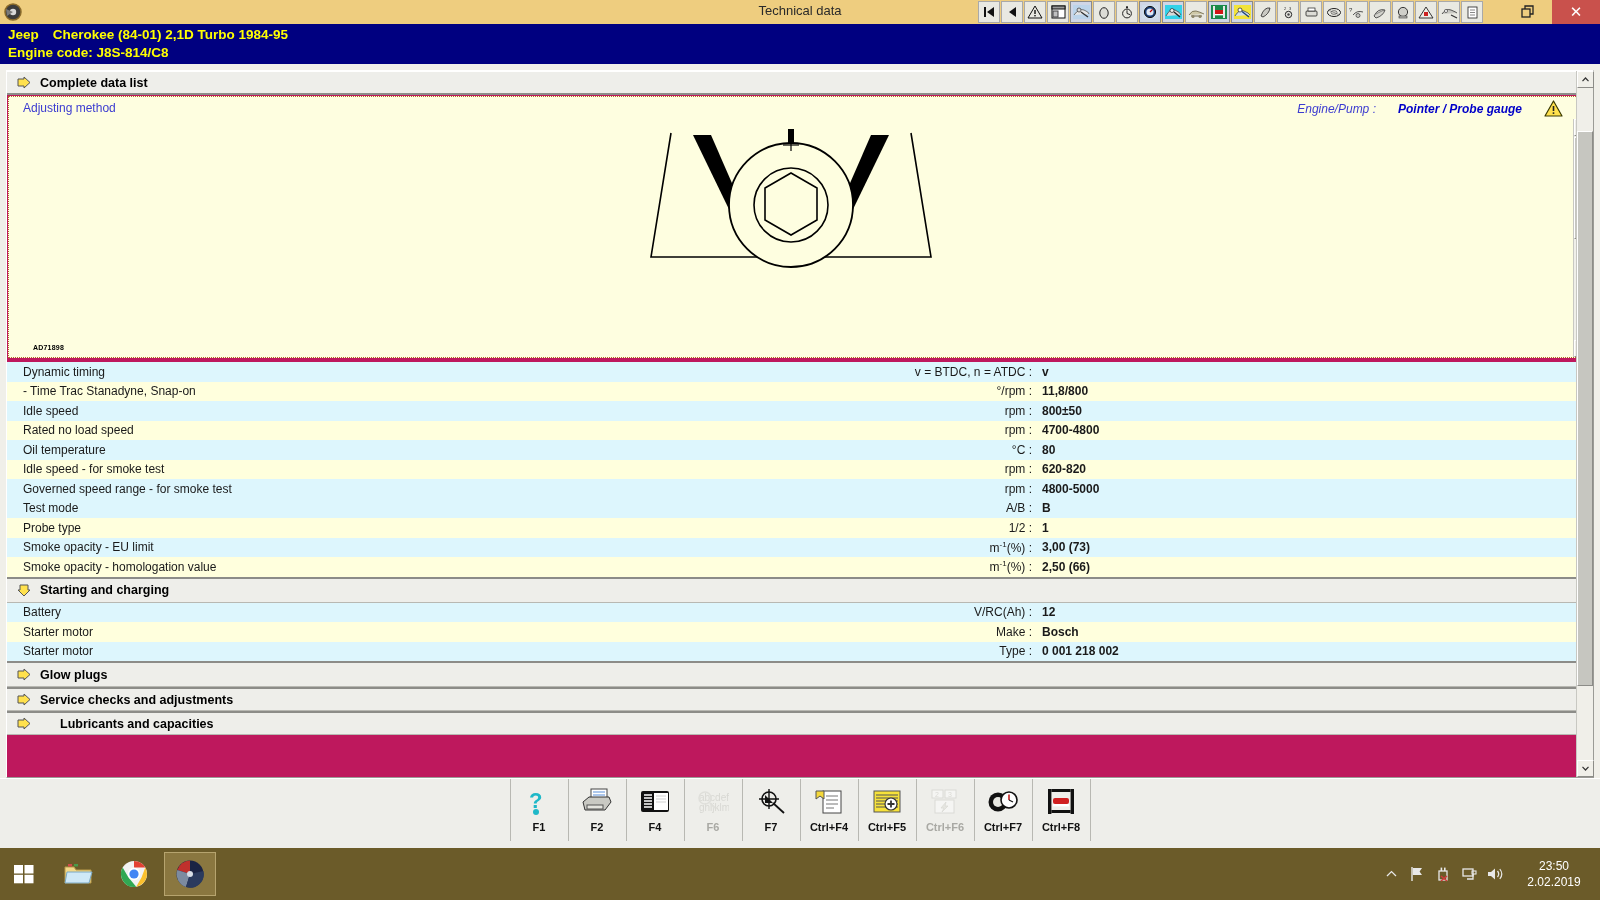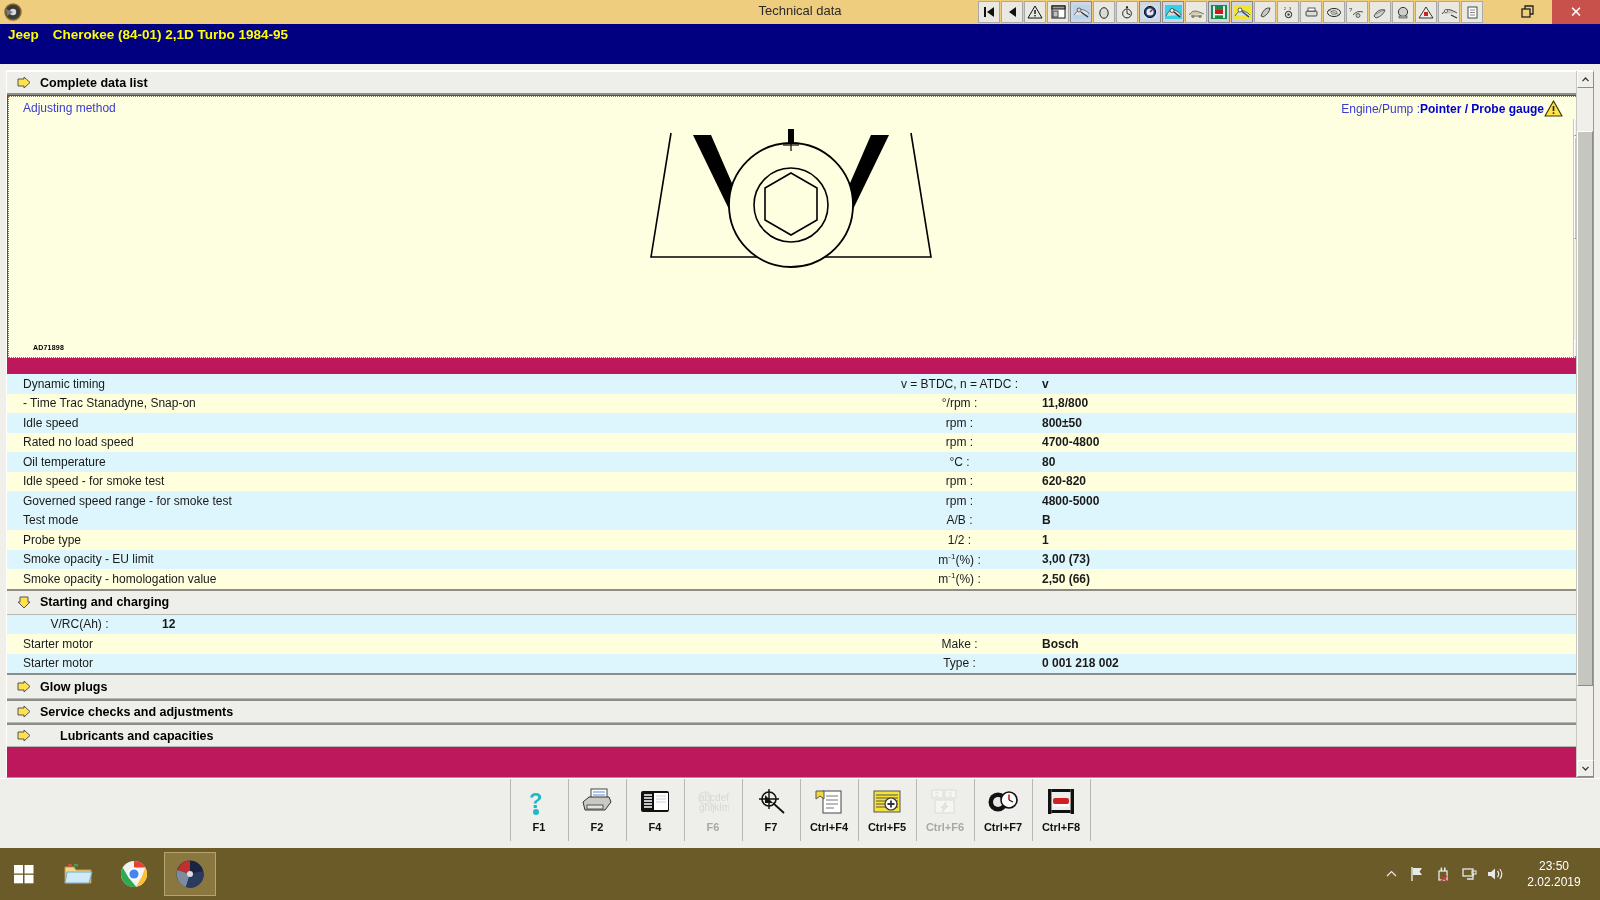--- a/index.html
+++ b/index.html
@@ -85,30 +85,30 @@
   .arrow{
     flex:none;width:14px;height:13px;margin-right:9px;position:relative;
   }
 
   
   .picwrap{
     position:relative;
     height:262px;
     background:#fefee0;
     border:1px dotted #b06a28;
-    margin:1px 1px 16px 1px;
+    margin:1px 1px 4px 1px;
     box-sizing:border-box;
   }
   .pic-toprow{
     position:absolute;left:0;top:0;right:0;height:22px;
     display:flex;align-items:center;
     font-size:12px;
   }
   .adj-method{color:#3b3bd0;padding-left:14px;}
-  .pic-right{position:absolute;right:28px;top:3px;display:flex;align-items:center;gap:0;}
+  .pic-right{position:absolute;right:28px;top:3px;display:flex;align-items:center;gap:22px;font-style:italic;}
   .ep-label{color:#3b3bd0;}
   .ep-val{color:#0000c8;font-weight:bold;}
   .picarea{position:absolute;left:0;top:22px;right:18px;bottom:0;overflow:hidden;}
   .diagram{position:absolute;left:50%;top:6px;transform:translateX(-50%);}
   .diag-code{position:absolute;left:24px;bottom:6px;font-size:7px;font-weight:bold;letter-spacing:.2px;}
 
   
   .vsb{
     position:absolute;right:0;top:22px;bottom:0;width:18px;
     background:#f0efe9;border-left:1px solid #c8c8c2;
@@ -129,21 +129,21 @@
   
   .rows{}
   .row{
     display:flex;align-items:center;height:19.5px;
     font-size:12px;color:#1a1a1a;
     box-sizing:border-box;
   }
   .row.odd{background:#ddf6fd;}
   .row.even{background:#ffffdd;}
   .r-name{flex:none;width:880px;padding-left:16px;box-sizing:border-box;}
-  .r-unit{flex:none;width:145px;text-align:center;box-sizing:border-box;}
+  .r-unit{flex:none;width:145px;text-align:right;box-sizing:border-box;}
   .r-val{flex:1;padding-left:10px;font-weight:bold;}
   sup{font-size:8px;vertical-align:super;}
 
   .divider{height:2px;background:#8c8c88;}
 
   
   .fbar{
     position:absolute;left:0;top:778px;width:1600px;height:70px;
     background:#eeeeea;border-top:1px solid #fff;
     display:flex;align-items:flex-start;justify-content:center;
@@ -372,20 +372,21 @@
           </svg>
       </div>
       <div class="win-close">✕</div>
     </div>
   </div>
 
   <div class="vehhdr">
     <div>
       <span>Jeep</span><span class="model">Cherokee (84-01) 2,1D Turbo 1984-95</span>
     </div>
+    <div class="l2">Engine code: J8S-814/C8</div>
   </div>
 
   <div class="content">
     <div class="panel">
 
       <div class="sec-hdr">
         <span class="arrow">
           <svg width="14" height="13" viewBox="0 0 14 13">
               <path d="M1 3 H7 L7 1 L13 6.5 L7 12 L7 10 H1 Z" fill="#ffe14d" stroke="#555" stroke-width="1"></path>
             </svg>
@@ -509,20 +510,21 @@
       <div class="sec-hdr sub" style="border-top:none;border-bottom:1px solid #b8b8b2;">
         <span class="arrow">
           <svg width="14" height="13" viewBox="0 0 14 13">
               <path d="M3 1 H11 L11 6 L13 6 L7 12 L1 6 L3 6 Z" fill="#ffe14d" stroke="#555" stroke-width="1"></path>
             </svg>
         </span>
         <span>Starting and charging</span>
       </div>
       <div class="rows" id="starting-rows">
           <div class="row odd">
+            <div class="r-name">Battery</div>
             <div class="r-unit">V/RC(Ah) :</div>
             <div class="r-val">12</div>
           </div>
           <div class="row even">
             <div class="r-name">Starter motor</div>
             <div class="r-unit">Make :</div>
             <div class="r-val">Bosch</div>
           </div>
           <div class="row odd">
             <div class="r-name">Starter motor</div>

